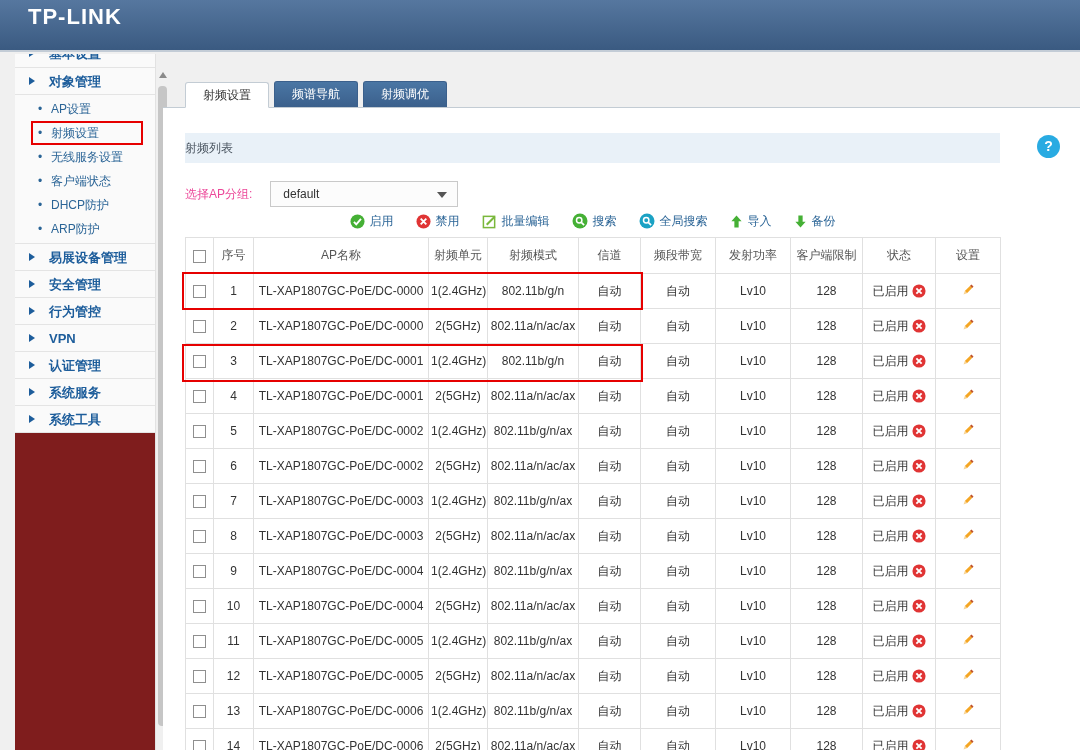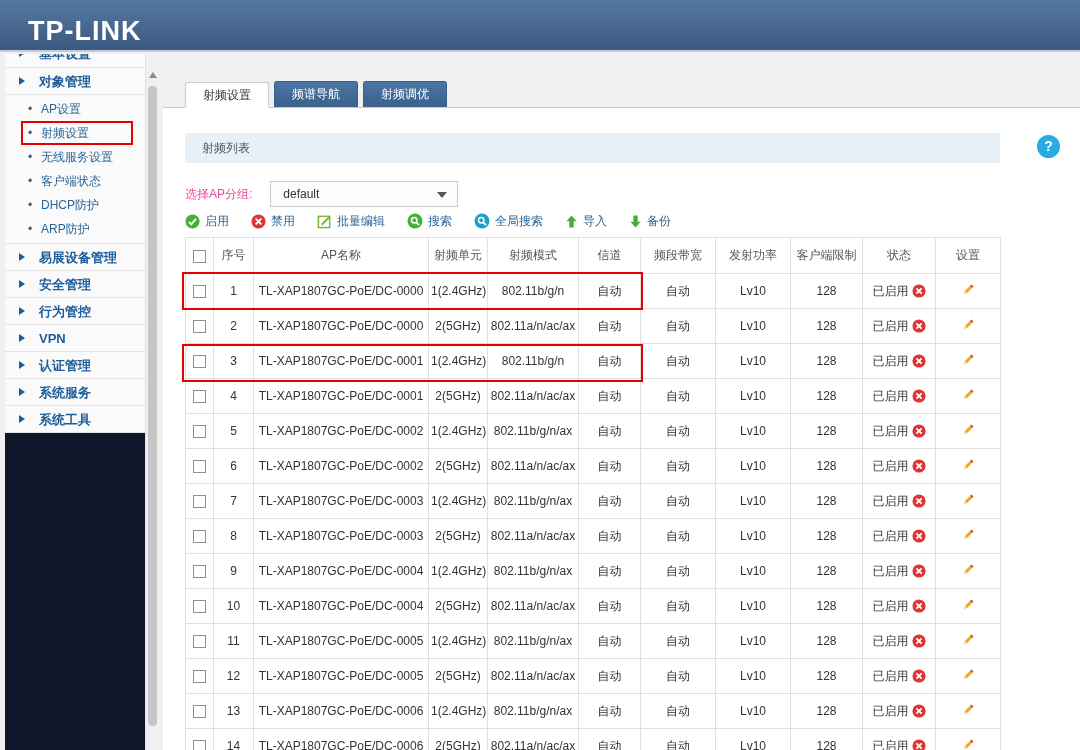--- a/index.html
+++ b/index.html
@@ -2,24 +2,24 @@
 <html><head>
 <meta charset="utf-8">
 <style>
   * { box-sizing: border-box; margin: 0; padding: 0; }
   html,body { width:1080px; height:750px; overflow:hidden; }
   body { font-family:"Liberation Sans","DejaVu Sans",sans-serif; background:#f0f0f0; position:relative; font-size:12px; color:#333; }
 
   
   .topbar { position:absolute; left:0; top:0; width:1080px; height:52px;
     background:linear-gradient(#56779f,#3a5a81); border-bottom:2px solid #c3ccd6; }
-  .brand { color:#fff; font-weight:bold; font-size:27px; letter-spacing:1px; padding:16px 0 0 28px; font-family:"Liberation Sans",sans-serif; }
+  .brand { color:#fff; font-weight:bold; font-size:22px; letter-spacing:1px; padding:4px 0 0 28px; font-family:"Liberation Sans",sans-serif; }
 
   
-  .sidebar { position:absolute; left:5px; top:54px; width:153px; height:696px; background:#0f172a; overflow:hidden; }
+  .sidebar { position:absolute; left:15px; top:54px; width:153px; height:696px; background:#7f1d1d; overflow:hidden; }
   .sb-scroll { position:absolute; right:0; top:0; width:13px; height:100%; background:#f0f0f0; border-left:1px solid #e2e2e2; }
   .sb-up { position:absolute; top:18px; left:3px; width:0; height:0; border-left:4px solid transparent; border-right:4px solid transparent; border-bottom:6px solid #8a8a8a; }
   .sb-thumb { position:absolute; top:32px; left:2px; width:9px; height:640px; background:#c6c6c6; border-radius:4px; }
   .sb-menu { position:absolute; left:0; top:0; width:150px; }
   .sb-clip { height:14px; overflow:hidden; border-bottom:1px solid #e4e4e4; }
   .sb-clip .sb-item { margin-top:-14px; border-bottom:none; }
   .sb-item { position:relative; height:27px; line-height:27px; padding-left:34px; color:#1d5d9b; font-weight:bold; font-size:13px; border-bottom:1px solid #e4e4e4; cursor:pointer; background:#fafafa; }
   .sb-item .tri-right { position:absolute; left:14px; top:9px; width:0; height:0; border-top:4px solid transparent; border-bottom:4px solid transparent; border-left:6px solid #1d5d9b; }
   .sb-item.active { background:linear-gradient(#4d7cb0,#2f6096); color:#fff; border-bottom:1px solid #2f6096; }
   .sb-item.active .tri-down { position:absolute; left:12px; top:12px; width:0; height:0; border-left:4px solid transparent; border-right:4px solid transparent; border-top:6px solid #fff; }
@@ -34,27 +34,27 @@
   .sb-copy { margin-top:62px; text-align:center; color:#9b9b9b; font-size:12px; line-height:1.55; width:150px; }
 
   
   .main { position:absolute; left:163px; top:52px; width:917px; height:698px; }
   .tabstrip { position:absolute; left:0; top:30px; width:917px; height:26px; border-bottom:1px solid #c3ccd4; padding-left:22px; display:flex; align-items:flex-end; }
   .tab { height:26px; line-height:25px; padding:0 17px; margin-right:5px; font-size:12px; cursor:pointer; border-radius:3px 3px 0 0; }
   .tab.inactive { background:linear-gradient(#4a76a4,#3b608c); color:#fff; border:1px solid #3b608c; border-bottom:none; }
   .tab.active { background:#fff; color:#333; border:1px solid #c3ccd4; border-bottom:1px solid #fff; position:relative; top:1px; }
   .panel { position:absolute; left:0; top:56px; width:917px; height:642px; background:#fff; }
   .content { position:absolute; left:22px; top:0; width:815px; }
-  .listband { margin-top:25px; height:30px; line-height:30px; background:#e9f1f8; color:#4a5560; padding-left:17px; font-size:12px; }
+  .listband { margin-top:25px; height:30px; line-height:30px; background:#e9f1f8; color:#4a5560; padding-left:0; font-size:12px; }
   .help-btn { position:absolute; right:20px; top:27px; width:23px; height:23px; border-radius:50%; background:#29abe2; color:#fff; font-weight:bold; font-size:14px; text-align:center; line-height:23px; cursor:pointer; }
   .selrow { margin-top:18px; height:26px; display:flex; align-items:center; }
   .selrow .lab { color:#ec4899; margin-right:18px; }
   .dropdown { position:relative; width:188px; height:26px; background:#fcfcfc; border:1px solid #c9c9c9; line-height:24px; padding-left:12px; color:#333; cursor:pointer; }
   .dropdown .caret { position:absolute; right:10px; top:10px; width:0; height:0; border-left:5px solid transparent; border-right:5px solid transparent; border-top:6px solid #555; }
-  .toolbar { margin-top:4px; height:20px; display:flex; justify-content:flex-start; align-items:center; gap:22px; }
+  .toolbar { margin-top:4px; height:20px; display:flex; justify-content:center; align-items:center; gap:22px; }
   .tb-btn { display:flex; align-items:center; gap:5px; color:#2a6496; cursor:pointer; font-size:12px; white-space:nowrap; }
   .tb-btn svg { display:block; }
 
   
   .tablewrap { position:relative; margin-top:6px; }
   table { border-collapse:collapse; table-layout:fixed; width:815px; }
   th, td { border:1px solid #e0e0e0; text-align:center; font-weight:normal; font-size:12px; height:35px; padding:0 2px; overflow:hidden; white-space:nowrap; }
   th { color:#555; height:36px; background:#fff; }
   td { color:#333; }
   .cb { display:inline-block; width:13px; height:13px; border:1px solid #8f8f8f; background:#fff; vertical-align:middle; cursor:pointer; }

